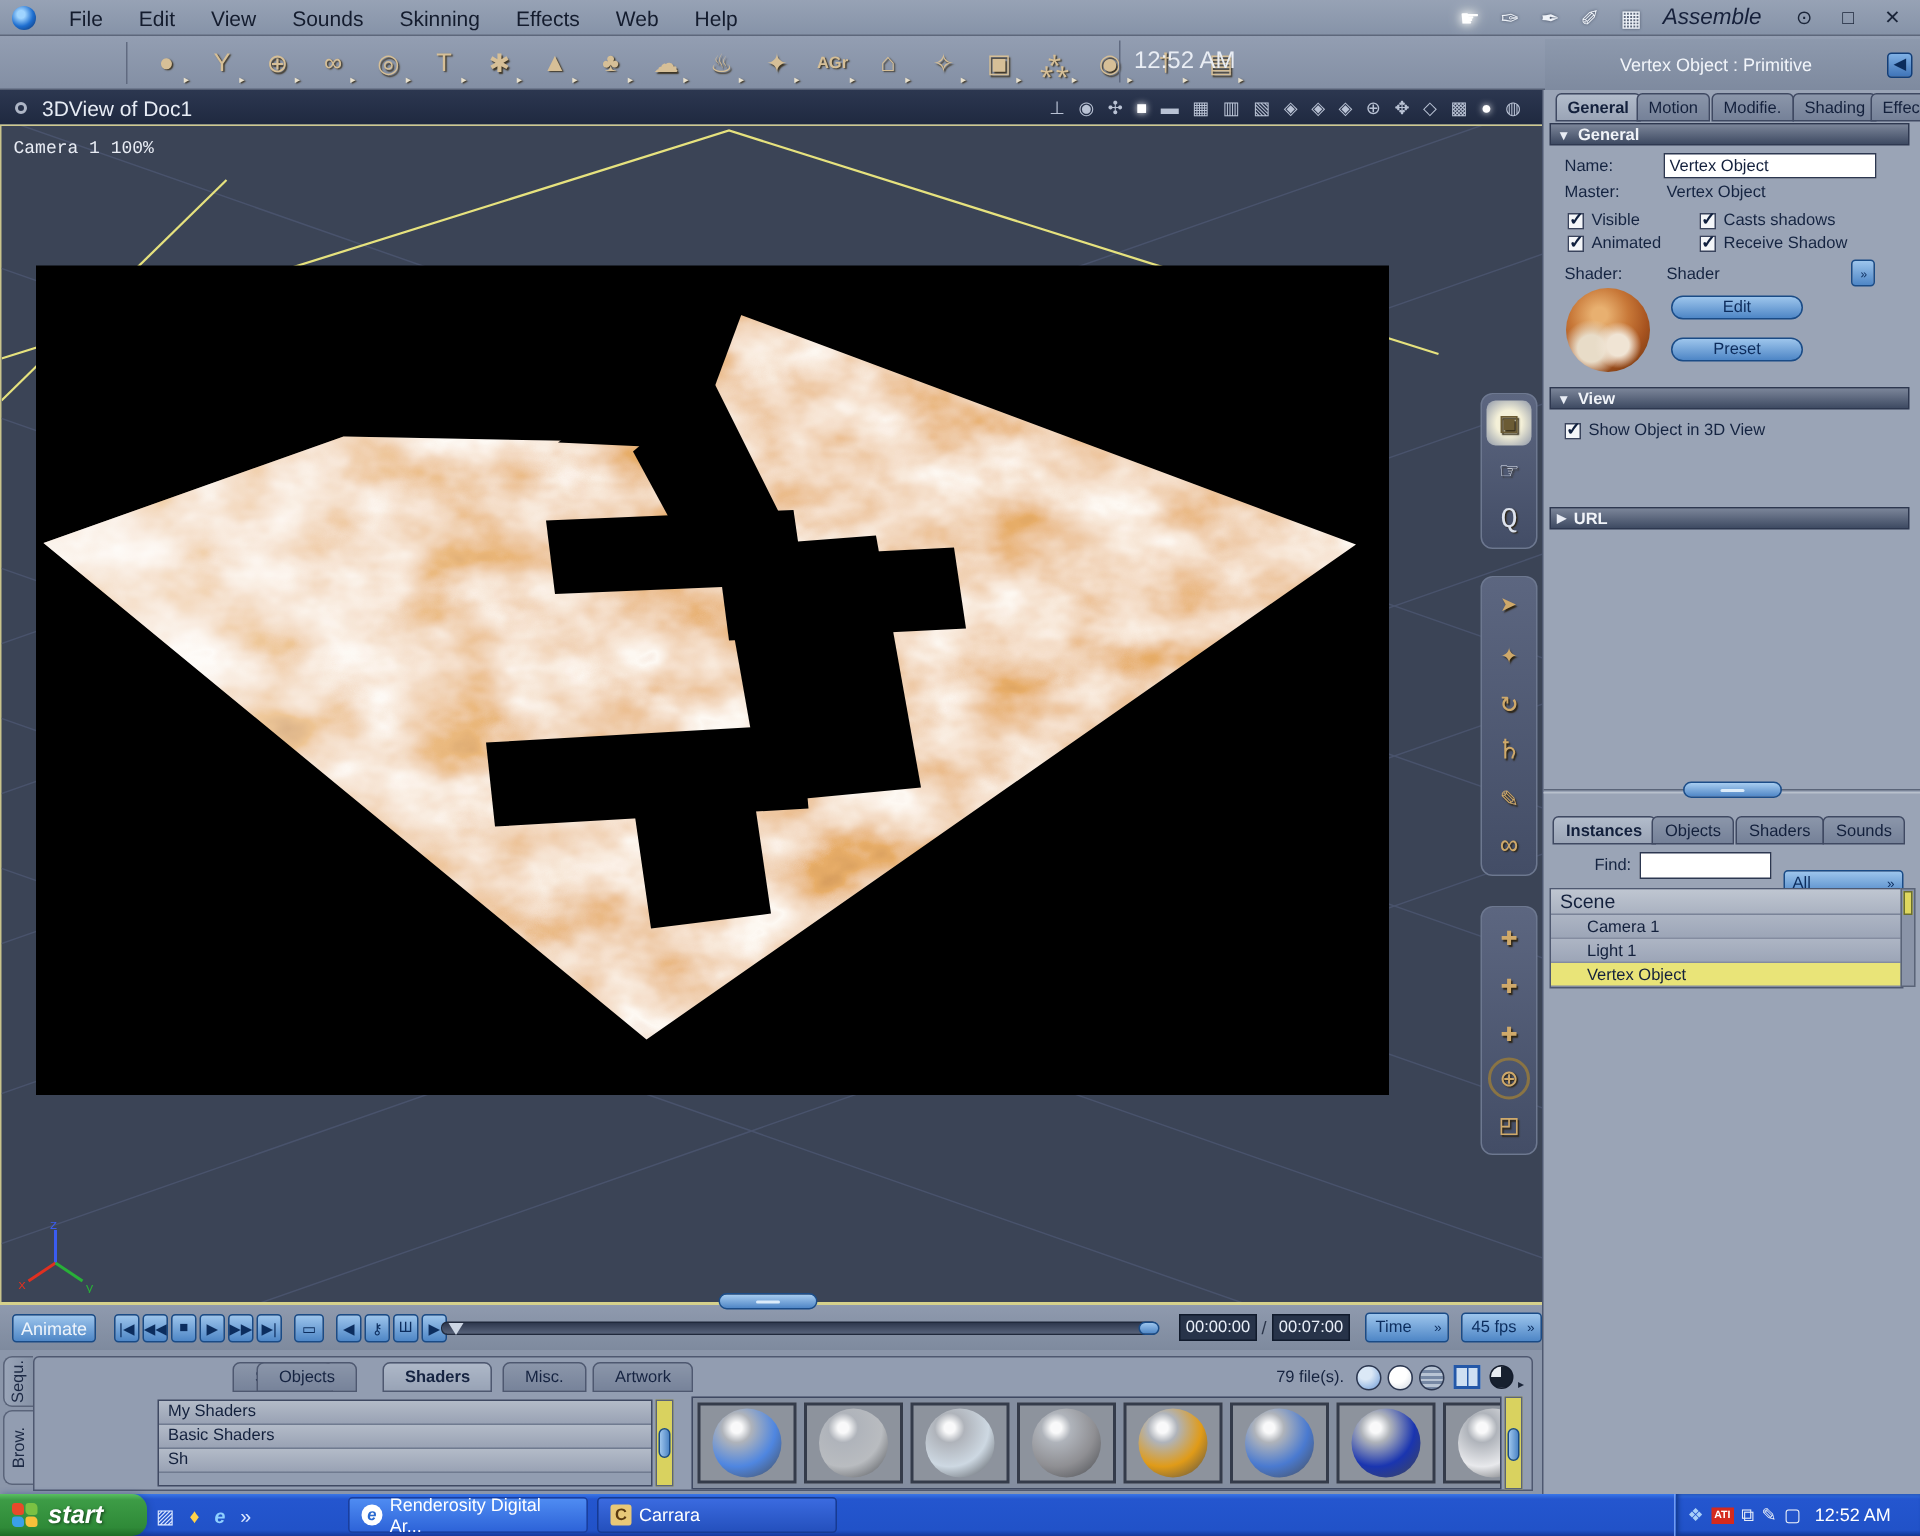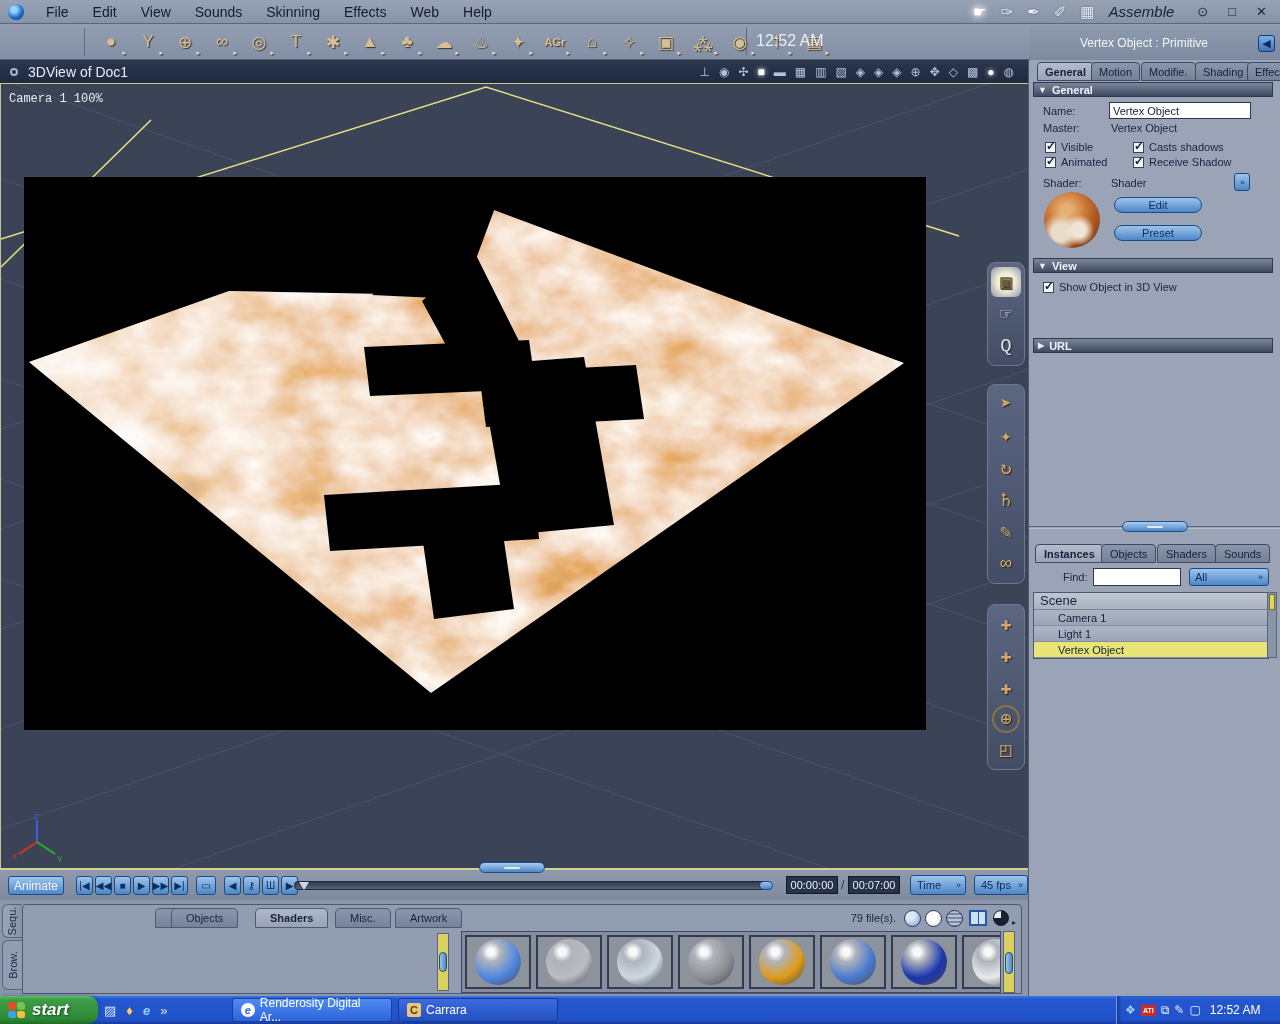--- a/index.html
+++ b/index.html
@@ -156,21 +156,21 @@
     background:radial-gradient(circle at 35% 30%, #f2f4f7 0 25%, #9aa2b2 70%, #5a6378 100%); border:1px solid #4a5468; }
   .radio.sel { background:radial-gradient(circle at 35% 30%, #fff 0 20%, #8a93a6 60%, #3e4a62 100%); }
 
   #inst-area { position:absolute; left:0; top:420px; width:252px; height:516px; }
   #split-line { position:absolute; left:0; top:46px; width:252px; height:3px; border-top:1px solid #5a6478; border-bottom:1px solid #b8c0cc; }
   .itab { position:absolute; top:64px; height:19px; padding:0 8px; font-size:11px; color:#13203c;
     background:linear-gradient(#8b96aa,#758198); border:1px solid #3f4962; border-radius:4px 4px 0 0;
     display:flex; align-items:center;text-align:center; }
   .itab.active { background:linear-gradient(#b2bccb,#9aa4b6); font-weight:bold; }
   #find-input { position:absolute; left:64px; top:88px; width:88px; height:18px; background:#fff; border:1px solid #2c3750; }
-  #find-dd { position:absolute; left:160px; top:88px; width:80px; height:18px; font-size:11px; padding:0 5px;text-align:right; }
+  #find-dd { position:absolute; left:160px; top:100px; width:80px; height:18px; font-size:11px; padding:0 5px;text-align:right; }
   #scene-list { position:absolute; left:4px; top:112px; width:236px; border:1px solid #4e5870; background:#a2abbc; }
   #scene-root { height:17px; background:linear-gradient(#bfc6d1,#aab2c1); font-size:13px; color:#13203c;
     padding:0 0 0 6px; border-bottom:1px solid #7a8398; }
   .scene-row { height:16px; font-size:11px; color:#13203c; padding:2px 0 0 24px;
     background:linear-gradient(#adb5c4,#9ca5b7); border-bottom:1px solid #848ca0; }
   .scene-row.sel { background:#e9e478; }
   #inst-scroll { position:absolute; right:4px; top:112px; width:10px; height:66px; background:#8a94a8; border:1px solid #5a6478; }
   #inst-thumb { position:absolute; left:1px; top:1px; width:6px; height:16px; background:#ded75e; border:1px solid #6a6f30; }
 
   
@@ -412,20 +412,25 @@
       <span id="file-count">79 file(s).</span>
       <div class="circ" style="right:100px; background:radial-gradient(circle at 35% 30%, #dbe8f6 0 30%, #6f9cd8 100%);"></div>
       <div class="circ" style="right:79px; background:radial-gradient(circle at 35% 30%, #ffffff 0 45%, #cfd6e0 100%);"></div>
       <div class="circ" style="right:58px; background:repeating-linear-gradient(#b8c4d4 0 2px, #7688a4 2px 4px); border-radius:50%;"></div>
       <div id="split-ico" style="right:34px;">
           <i></i>
           <i style="border:none"></i>
         </div>
       <div id="pie-ico" style="right:12px;"></div>
 
+      <div id="shader-list">
+        <div class="slist-row">My Shaders</div>
+        <div class="slist-row">Basic Shaders</div>
+        <div class="slist-row">Sh</div>
+      </div>
       <div id="list-scroll">
           <div id="list-thumb"></div>
         </div>
 
       <div id="thumbs">
         <div class="thumb">
             <div class="ball" style="--c: #4f86e0;"></div>
           </div>
         <div class="thumb">
             <div class="ball" style="--c: #b9bcc0;"></div>

